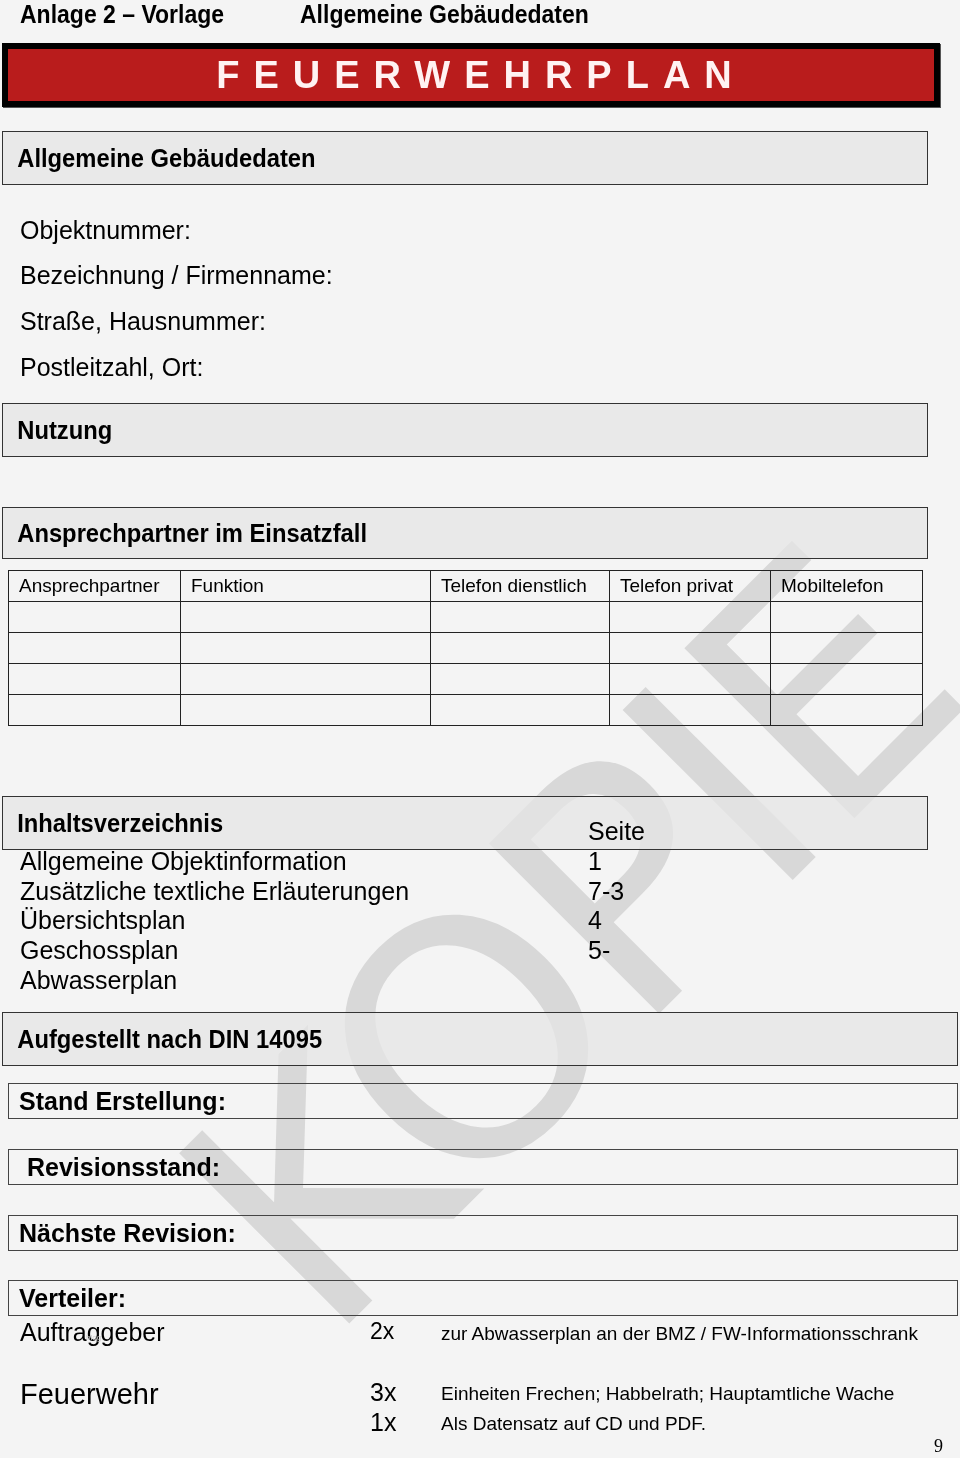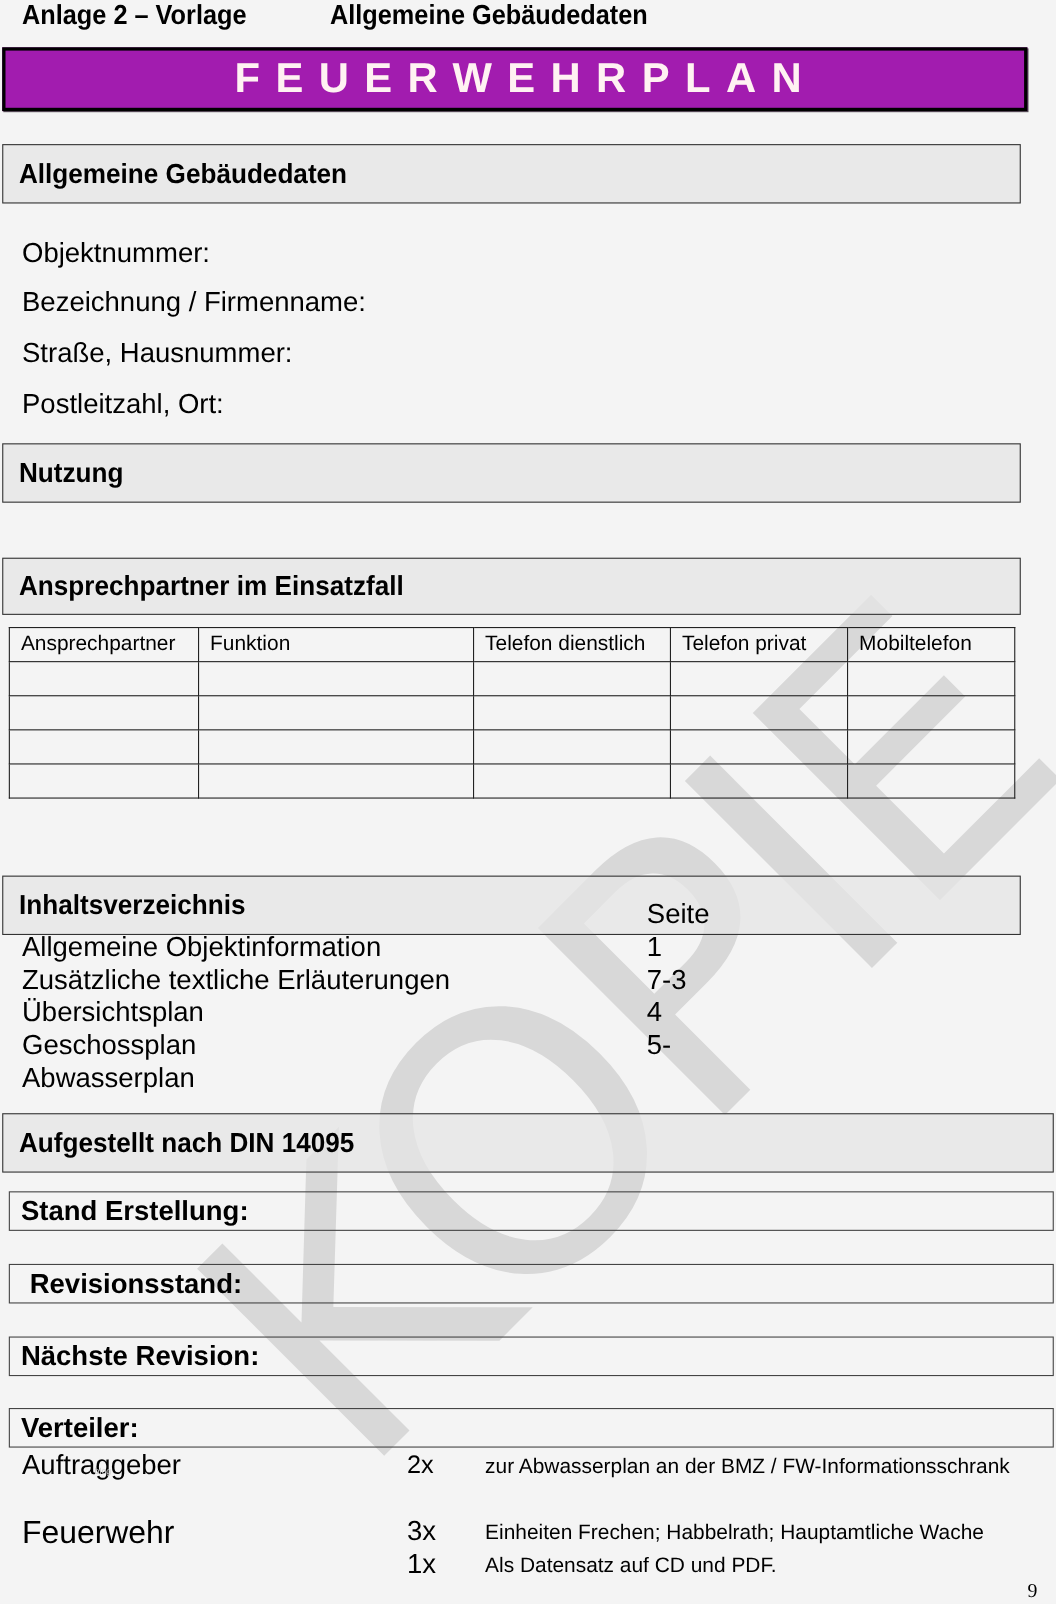--- a/index.html
+++ b/index.html
@@ -3,21 +3,21 @@
 <meta charset="utf-8">
 <style>
   html, body { margin:0; padding:0; }
   body { width:960px; height:1458px; background:#f4f4f4; position:relative; overflow:hidden;
          font-family:"Liberation Sans", sans-serif; color:#000; }
   .abs { position:absolute; }
   .watermark { position:absolute; left:130px; top:560px; font-family:"DejaVu Sans", sans-serif;
     font-size:330px; font-weight:400; color:#d8d8d8; letter-spacing:-10px; transform:rotate(-45deg);
     transform-origin:0 0; white-space:nowrap; z-index:0; top:1130px; left:110px; -webkit-text-stroke:0; }
   .top-title { top:0; font-size:25px; font-weight:bold; transform:scaleX(0.92); transform-origin:left; }
-  .redbar { left:2px; top:43px; width:926px; height:52px; background:#a21caf; border:3px solid #000000;
+  .redbar { left:2px; top:43px; width:926px; height:52px; background:#b91c1c; border:6px solid #000000;
     box-shadow:1px 1px 0 #555; display:flex; align-items:center; justify-content:center; }
   .redbar span { color:#fff2f2; font-size:38px; font-weight:bold; letter-spacing:14px; margin-left:20px; }
   .hbox { position:absolute; left:2px; width:926px; background:#e9e9e9; border:1.5px solid #333;
     display:flex; align-items:center; box-sizing:border-box; z-index:1; background:rgba(230,230,230,0.75); }
   .hbox span { font-size:25px; font-weight:bold; padding-left:15px; transform:scaleX(0.95); transform-origin:left; display:inline-block;}
   .fbox { position:absolute; left:8px; width:950px; height:36px; border:1.5px solid #444; box-sizing:border-box;
     display:flex; align-items:center; z-index:1; }
   .fbox span { font-size:25px; font-weight:bold; padding-left:10px; }
   .field { position:absolute; left:20px; font-size:25px; z-index:1; }
   table.contacts { position:absolute; left:8px; top:570px; width:915px; border-collapse:collapse; z-index:1; }

